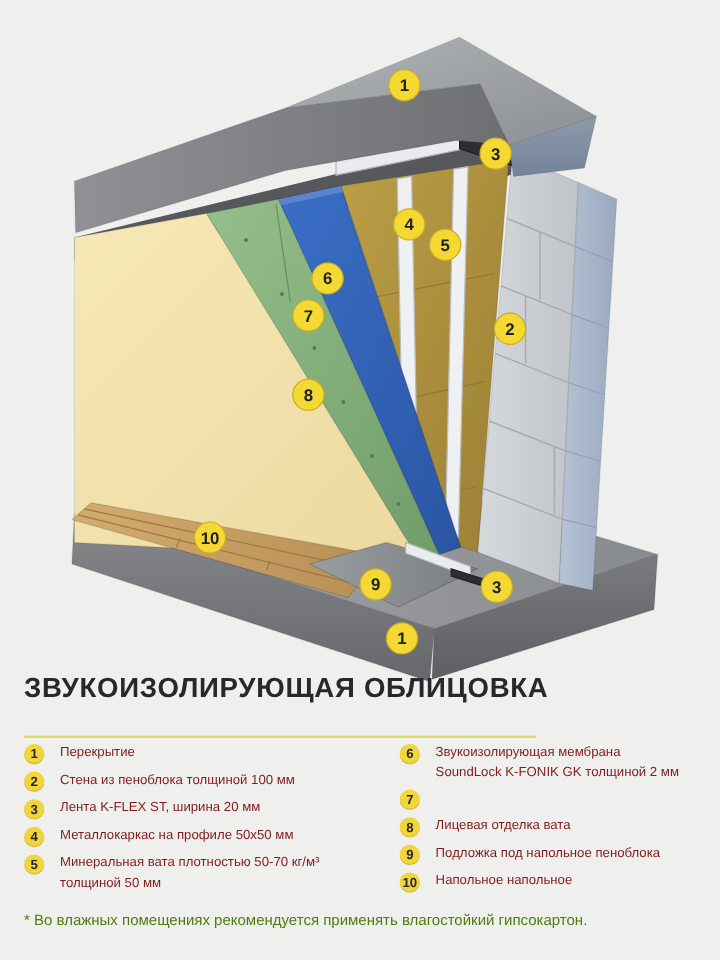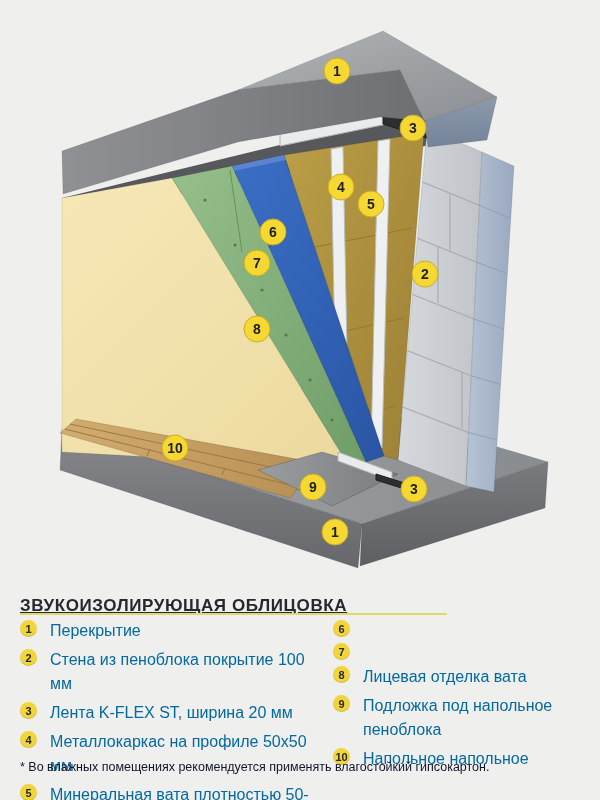--- a/index.html
+++ b/index.html
@@ -3,44 +3,44 @@
 <meta charset="utf-8">
 <style>
   html,body{margin:0;padding:0;}
   .page{
     position:relative;width:600px;height:800px;
     background:#efefee;overflow:hidden;
     font-family:"Liberation Sans",sans-serif;color:#3c3f44;
   }
   .diagram-wrap{position:absolute;left:0;top:0;width:600px;height:575px;}
   .title{
-    position:absolute;left:20px;top:596px;width:560px;
-    font-size:17px;font-weight:800;letter-spacing:.6px;color:#26282d;text-decoration:underline;
+    position:absolute;left:20px;top:560px;width:560px;
+    font-size:23px;font-weight:800;letter-spacing:.6px;color:#26282d;
   }
   .title-underline{
     position:absolute;left:20px;top:613px;width:427px;height:2px;
     background:#dddb69;
   }
   .legend-col{position:absolute;top:619px;}
   .legend-col.left{left:20px;width:300px;}
   .legend-col.right{left:333px;width:258px;}
   .leg-row{display:flex;align-items:flex-start;margin-bottom:5px;}
   .leg-badge{
     flex:0 0 auto;width:17px;height:17px;margin-top:1px;margin-right:13px;
     background:#f2d43b;border-radius:50%;
     font-size:11px;font-weight:700;color:#26282b;
     display:flex;align-items:center;justify-content:center;
     box-shadow:inset 0 -1px 0 rgba(0,0,0,.12);
   }
   .leg-text{
-    font-size:16px;line-height:1.5;color:#0369a1;white-space:pre-line;
+    font-size:11px;line-height:1.5;color:#7f1d1d;white-space:pre-line;
   }
   .footnote{
     position:absolute;left:20px;top:760px;width:560px;
-    font-size:12.5px;color:#0f172a;
+    font-size:12.5px;color:#4d7c0f;
   }
   svg text.badge-num{
     font-family:"Liberation Sans",sans-serif;font-weight:700;font-size:14px;
     fill:#202124;text-anchor:middle;
   }
 </style>
 </head>
 <body>
 
 <div class="page">
@@ -210,39 +210,41 @@
   <div class="title">ЗВУКОИЗОЛИРУЮЩАЯ ОБЛИЦОВКА</div>
   <div class="title-underline"></div>
 
   <div class="legend-col left">
       <div class="leg-row">
         <span class="leg-badge">1</span>
         <span class="leg-text">Перекрытие</span>
       </div>
       <div class="leg-row">
         <span class="leg-badge">2</span>
-        <span class="leg-text">Стена из пеноблока покрытие 100 мм</span>
+        <span class="leg-text">Стена из пеноблока толщиной 100 мм</span>
       </div>
       <div class="leg-row">
         <span class="leg-badge">3</span>
         <span class="leg-text">Лента K-FLEX ST, ширина 20 мм</span>
       </div>
       <div class="leg-row">
         <span class="leg-badge">4</span>
         <span class="leg-text">Металлокаркас на профиле 50x50 мм</span>
       </div>
       <div class="leg-row">
         <span class="leg-badge">5</span>
         <span class="leg-text">Минеральная вата плотностью 50-70 кг/м³
 толщиной 50 мм</span>
       </div>
     </div>
   <div class="legend-col right">
       <div class="leg-row">
         <span class="leg-badge">6</span>
+        <span class="leg-text">Звукоизолирующая мембрана
+SoundLock K-FONIK GK толщиной 2 мм</span>
       </div>
       <div class="leg-row">
         <span class="leg-badge">7</span>
       </div>
       <div class="leg-row">
         <span class="leg-badge">8</span>
         <span class="leg-text">Лицевая отделка вата</span>
       </div>
       <div class="leg-row">
         <span class="leg-badge">9</span>

